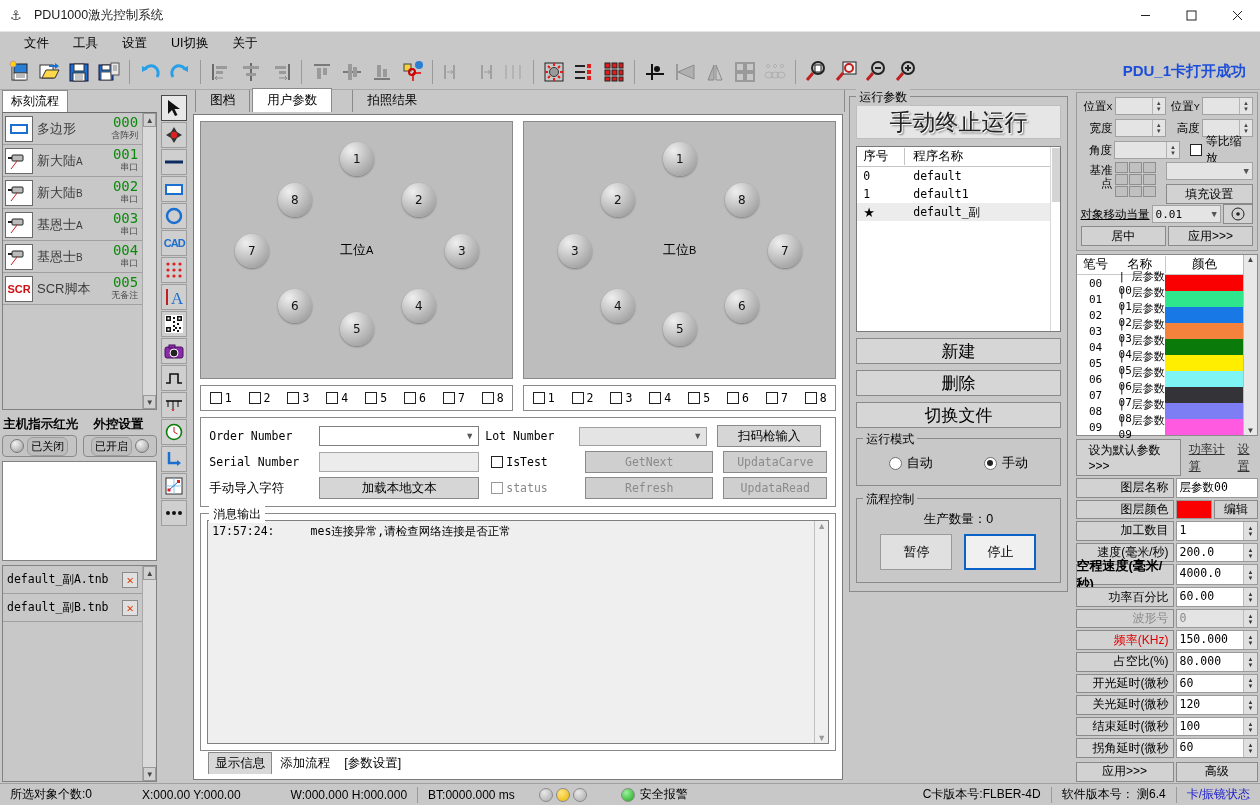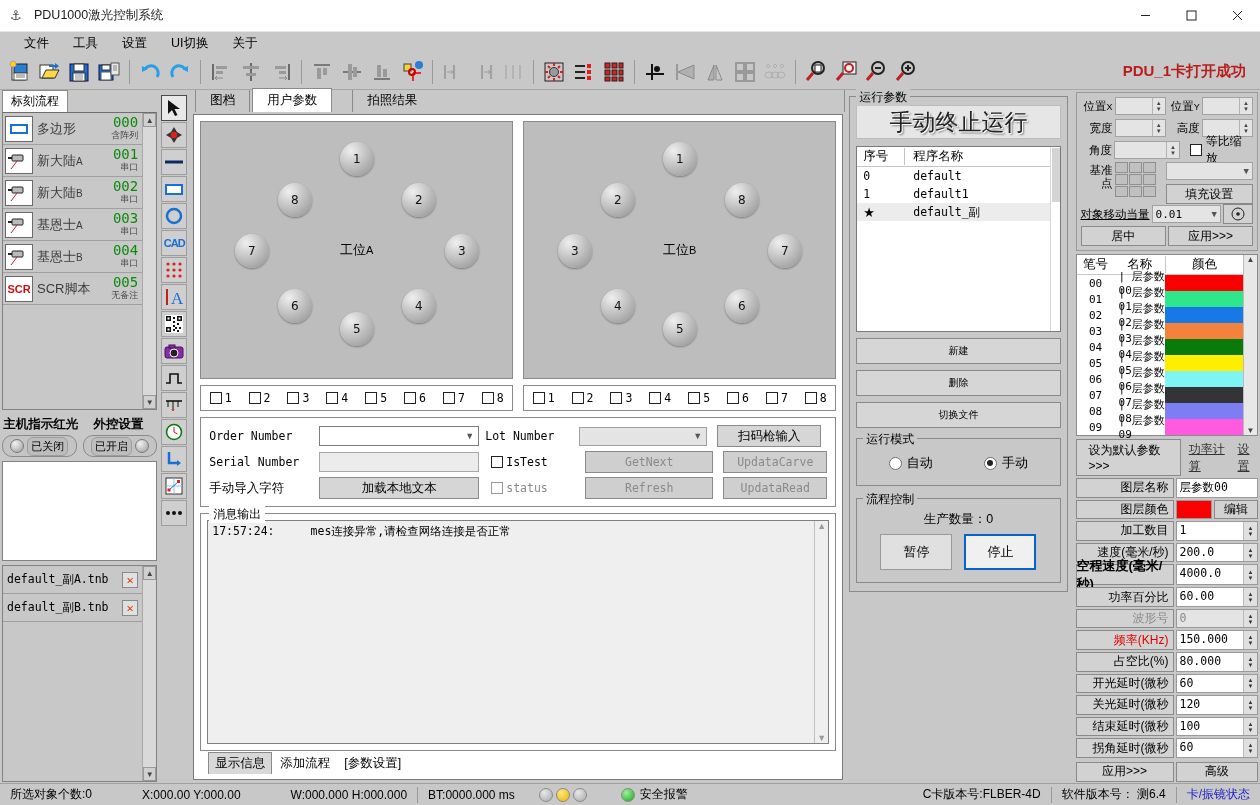--- a/index.html
+++ b/index.html
@@ -24,21 +24,21 @@
   .tb-btn { width:46px; height:32px; display:flex; align-items:center; justify-content:center; font-size:13px; color:#222; }
 
   
   .menubar { height:22px; background:#c8c8c8; display:flex; align-items:center; padding-left:12px; }
   .menu-item { padding:2px 12px; font-size:12.5px; color:#000; }
 
   
   .toolbar { height:36px; background:#c8c8c8; display:flex; align-items:center; padding-left:4px; position:relative; border-bottom:1px solid #a8a8a8;}
   .tool { width:28px; height:30px; margin:0 1px; display:flex; align-items:center; justify-content:center; position:relative; }
   .tsep { width:1px; height:24px; background:#9a9a9a; margin:0 5px; }
-  .pdu-status { position:absolute; right:14px; top:8px; color:#b91c1c; font-size:15px; font-weight:bold; }
+  .pdu-status { position:absolute; right:14px; top:8px; color:#1d4ed8; font-size:15px; font-weight:bold; }
 
   
   .mainrow { display:flex; height:692px; }
 
   
   .leftcol { width:178px; background:#c8c8c8; display:flex; flex-direction:column; }
   .tabstrip { height:22px; display:flex; align-items:flex-end; background:#c8c8c8; padding-left:2px; }
   .tabx { background:#ffffff; border:1px solid #8a8a8a; border-bottom:none; padding:2px 8px; font-size:12px; }
   .flowlist { flex:0 0 298px; background:#c8c8c8; border:1px solid #828282; border-top:1px solid #6d6d6d; margin:0 2px; display:flex; overflow:hidden; }
   .flowlist-inner { flex:1; background:#c8c8c8; }
@@ -49,21 +49,21 @@
   .fnum { text-align:right; padding-right:4px; }
   .fnum .n { color:#0b8a0b; font-size:14px; font-family:"DejaVu Sans Mono",monospace; line-height:12px; }
   .fnum .c { color:#4a4a4a; font-size:9px; display:block; line-height:11px; }
   .vscroll { width:14px; background:#d9d9d9; border-left:1px solid #a8a8a8; display:flex; flex-direction:column; justify-content:space-between; }
   .vsb { height:14px; background:#d0d0d0; border:1px solid #9a9a9a; font-size:8px; display:flex; align-items:center; justify-content:center; color:#444; }
 
   .redlight-box { margin:6px 2px 0 2px; }
   .rl-titles { display:flex; font-size:12.5px; font-weight:bold; }
   .rl-titles span { flex:1; text-align:center; }
   .rl-btns { display:flex; gap:6px; margin-top:2px; }
-  .rl-btn { flex:1; border:1px solid #8a8a8a; background:#c4c4c4; height:22px; display:flex; align-items:center; justify-content:center; gap:3px; border-radius:10px;}
+  .rl-btn { flex:1; border:1px solid #8a8a8a; background:#c4c4c4; height:22px; display:flex; align-items:center; justify-content:center; gap:3px; border-radius:4px;}
   .knob { width:14px; height:14px; border-radius:50%; background:radial-gradient(circle at 35% 30%,#f2f2f2,#9a9a9a); border:1px solid #7a7a7a; }
   .rl-lab { font-size:11px; background:#bdbdbd; padding:1px 3px; border:1px solid #9d9d9d; border-radius:6px; }
   .white-panel { margin:4px 2px 0 2px; background:#fff; border:1px solid #828282; height:100px; }
 
   .filelist { margin:4px 2px 0 2px; border:1px solid #828282; background:#c8c8c8; display:flex; flex:1; overflow:hidden;}
   .filelist-inner { flex:1; }
   .filerow { height:28px; display:flex; align-items:center; border-bottom:1px solid #a0a0a0; padding:0 4px; font-family:"DejaVu Sans Mono",monospace; font-size:11.5px; }
   .filerow .fn { flex:1; }
   .xbtn { width:16px; height:16px; border:1px solid #8a8a8a; background:#e0e0e0; color:#e03a00; font-weight:bold; font-size:12px; display:flex; align-items:center; justify-content:center; }
 
@@ -127,21 +127,21 @@
   .phdr { display:flex; font-size:12.5px; border-bottom:1px solid #c4c4c4; height:20px; align-items:center; }
   .phdr .c1 { width:48px; padding-left:6px; border-right:1px solid #c4c4c4; }
   .phdr .c2 { padding-left:8px; }
   .prow { display:flex; height:18px; align-items:center; font-family:"DejaVu Sans Mono",monospace; font-size:11.5px; }
   .prow.sel { background:#ececec; }
   .prow .c1 { width:48px; padding-left:6px; }
   .prow .c2 { padding-left:8px; }
   .prow .star { font-family:"DejaVu Sans",sans-serif; font-size:13px; }
   .plsb { width:10px; background:#fff; border-left:1px solid #d8d8d8; }
   .plsb i { display:block; width:8px; height:54px; background:#d4d4d4; margin:1px; }
-  .rbtn { height:26px; background:#d6d6d6; border:1px solid #8a8a8a; display:flex; align-items:center; justify-content:center; font-size:10px; margin-top:6px; }
+  .rbtn { height:26px; background:#d6d6d6; border:1px solid #8a8a8a; display:flex; align-items:center; justify-content:center; font-size:17px; margin-top:6px; }
   .radio-row { display:flex; justify-content:space-around; align-items:center; height:32px; }
   .radio { display:flex; align-items:center; gap:5px; font-size:13px; }
   .rad { width:13px; height:13px; border-radius:50%; border:1px solid #6f6f6f; background:#fff; display:flex; align-items:center; justify-content:center;}
   .rad i { width:6px; height:6px; border-radius:50%; background:#222; display:none; }
   .rad.on i { display:block; }
   .qty { text-align:center; font-size:12.5px; padding:4px 0 6px 0; }
   .ctrl-btns { display:flex; justify-content:center; gap:12px; padding-bottom:6px;}
   .cbtn { width:72px; height:36px; background:#e0e0e0; border:1px solid #9a9a9a; display:flex; align-items:center; justify-content:center; font-size:13px; }
   .cbtn.focus { border:2px solid #0a62c8; background:#f0f0f0; }
 

